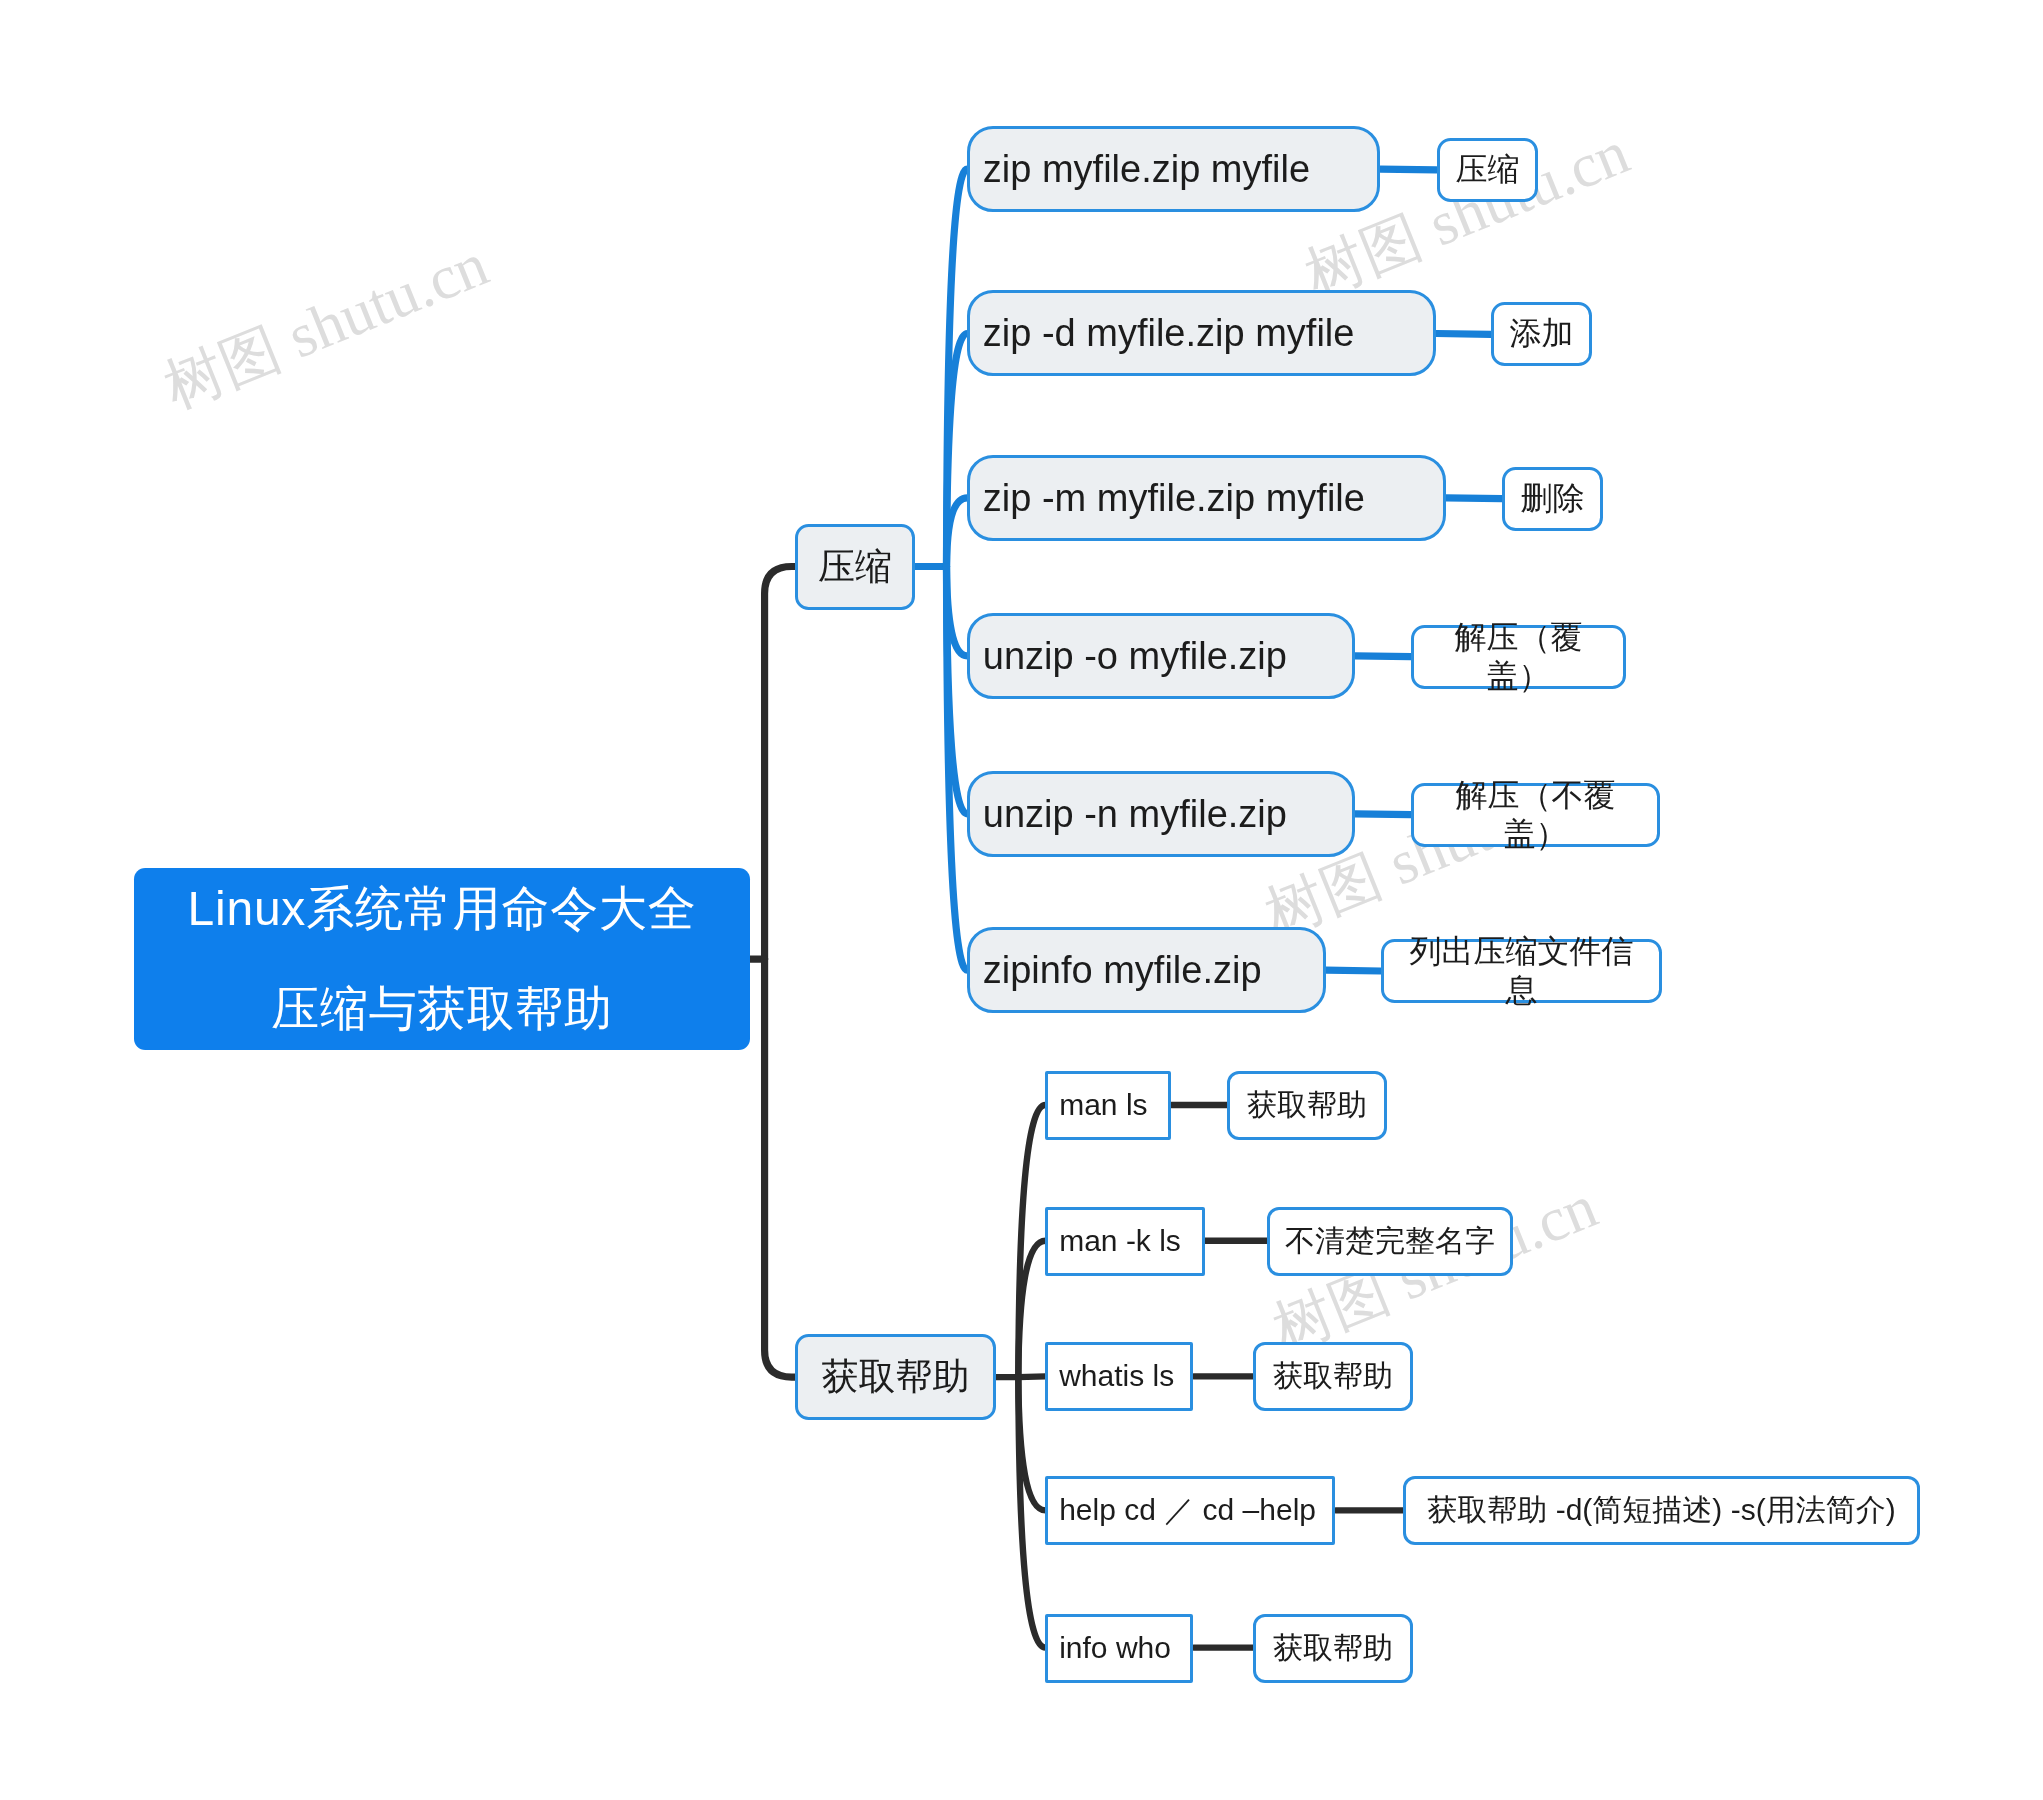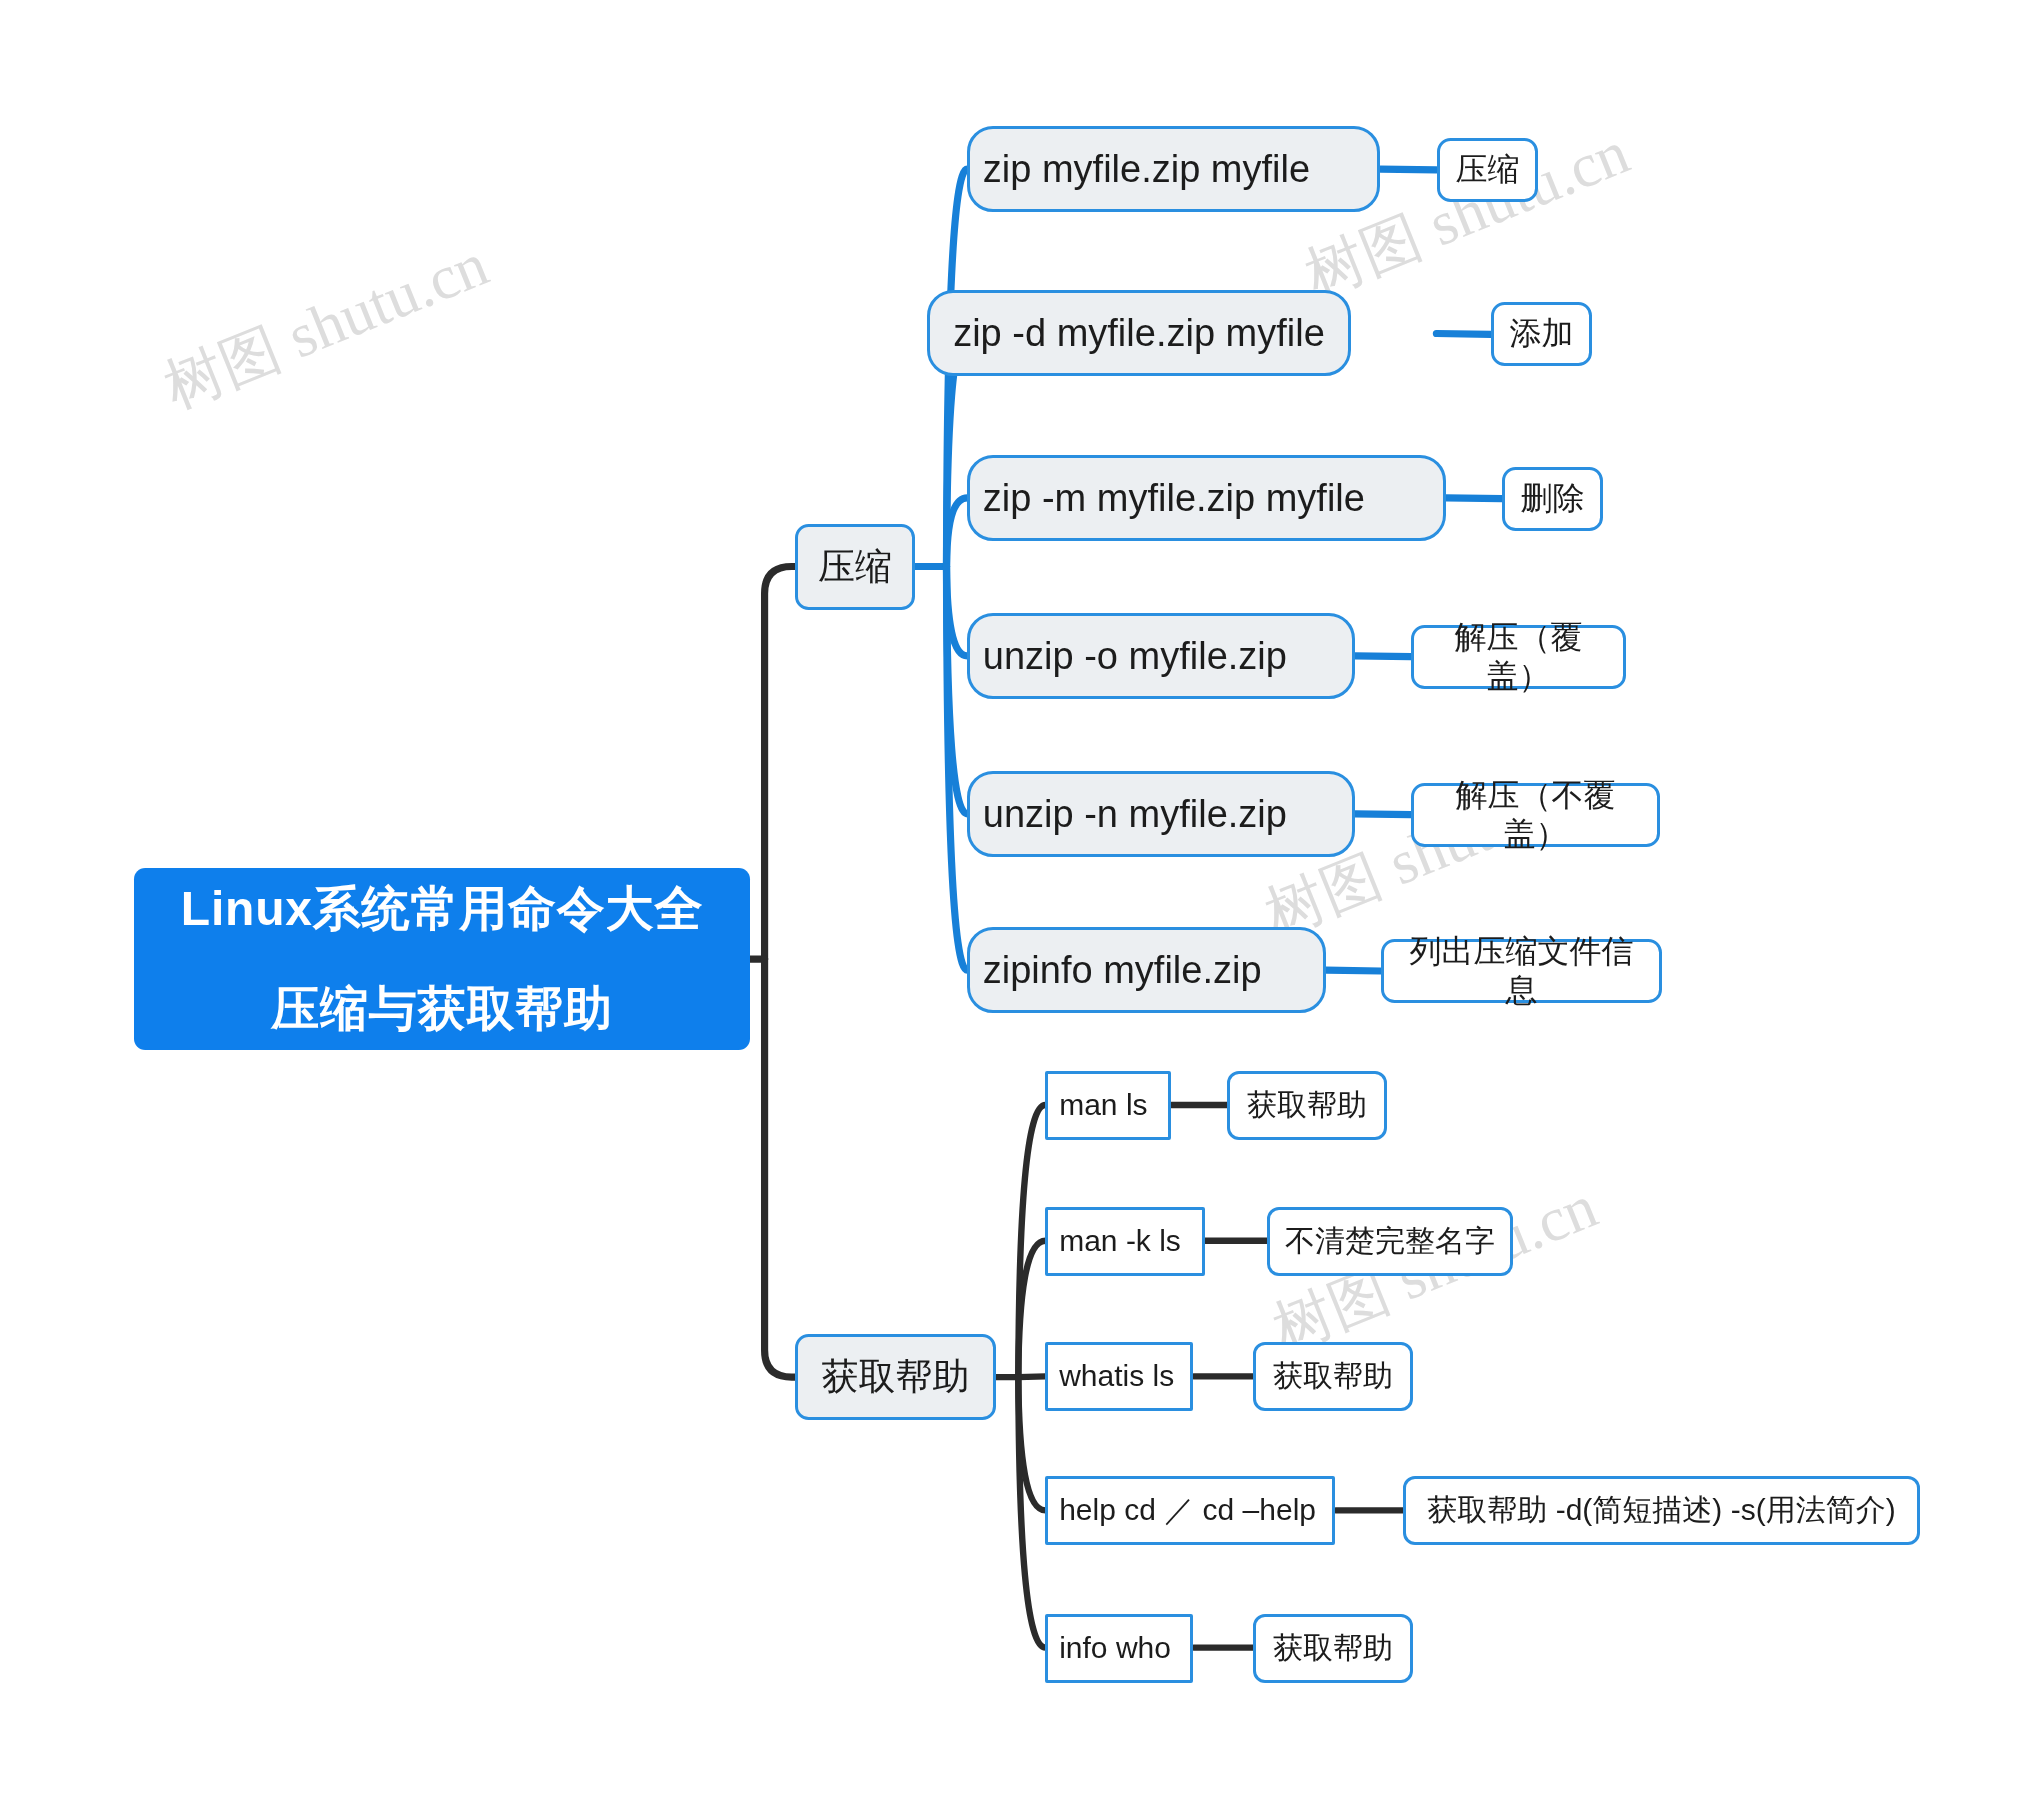--- a/index.html
+++ b/index.html
@@ -58,21 +58,21 @@
     z-index: 3;
     text-align: center;
     line-height: 1.22;
     color: #1c1c1c;
   }
   .node-root {
     background: #0e7fec;
     color: #ffffff;
     border-radius: 11.2px;
     font-size: 48px;
-    font-weight: 700;
+    font-weight: 400;
     letter-spacing: 0.8px;
     padding: 0 0;
     flex-direction: column;
     gap: 38px;
   }
   .node-root .line2 { margin-top: 3.2px; }
   .node-branch {
     background: #eceff2;
     border: 3.2px solid #2a8fe0;
     border-radius: 13.6px;
@@ -161,21 +161,21 @@
   <div id="node-layer">
       <div class="node node-branch" style="left: 795px; top: 524px; width: 120px; height: 86px;">
         <span>压缩</span>
       </div>
       <div class="node node-cmd" style="left: 967px; top: 126px; width: 413px; height: 86px;">
         <span>zip myfile.zip myfile</span>
       </div>
       <div class="node node-leaf" style="left: 1437px; top: 138px; width: 101px; height: 64px;">
         <span>压缩</span>
       </div>
-      <div class="node node-cmd" style="left: 927px; top: 290px; width: 424px; height: 86px; justify-content: center;">
+      <div class="node node-cmd" style="left: 967px; top: 290px; width: 469px; height: 86px;">
         <span>zip -d myfile.zip myfile</span>
       </div>
       <div class="node node-leaf" style="left: 1491px; top: 302px; width: 101px; height: 64px;">
         <span>添加</span>
       </div>
       <div class="node node-cmd" style="left: 967px; top: 455px; width: 479px; height: 86px;">
         <span>zip -m myfile.zip myfile</span>
       </div>
       <div class="node node-leaf" style="left: 1502px; top: 467px; width: 101px; height: 64px;">
         <span>删除</span>

